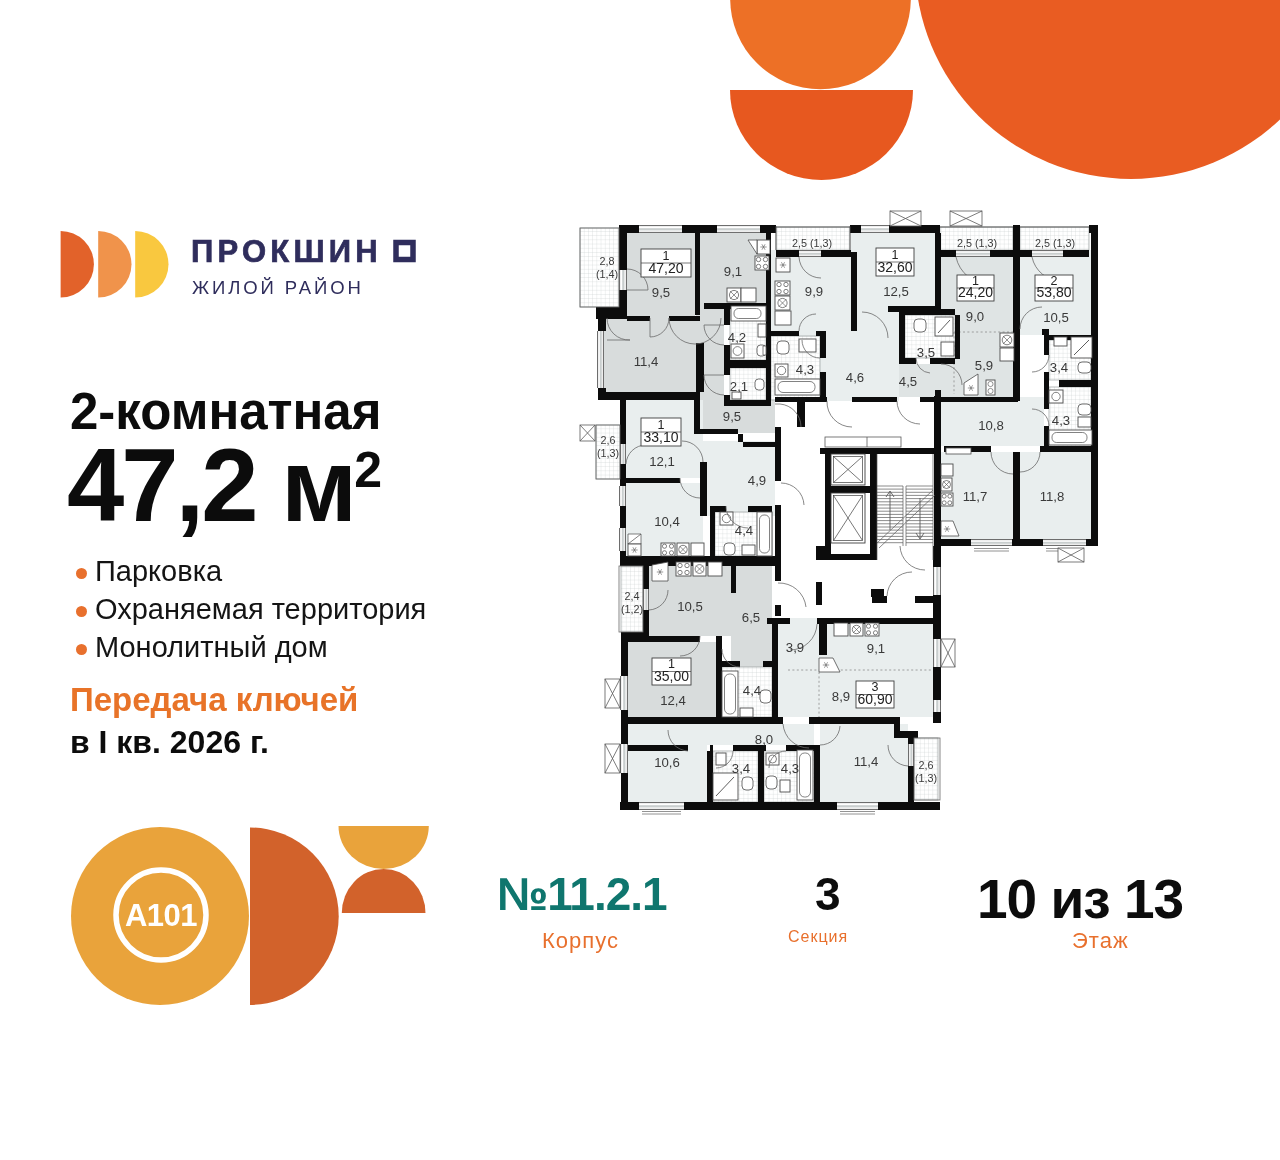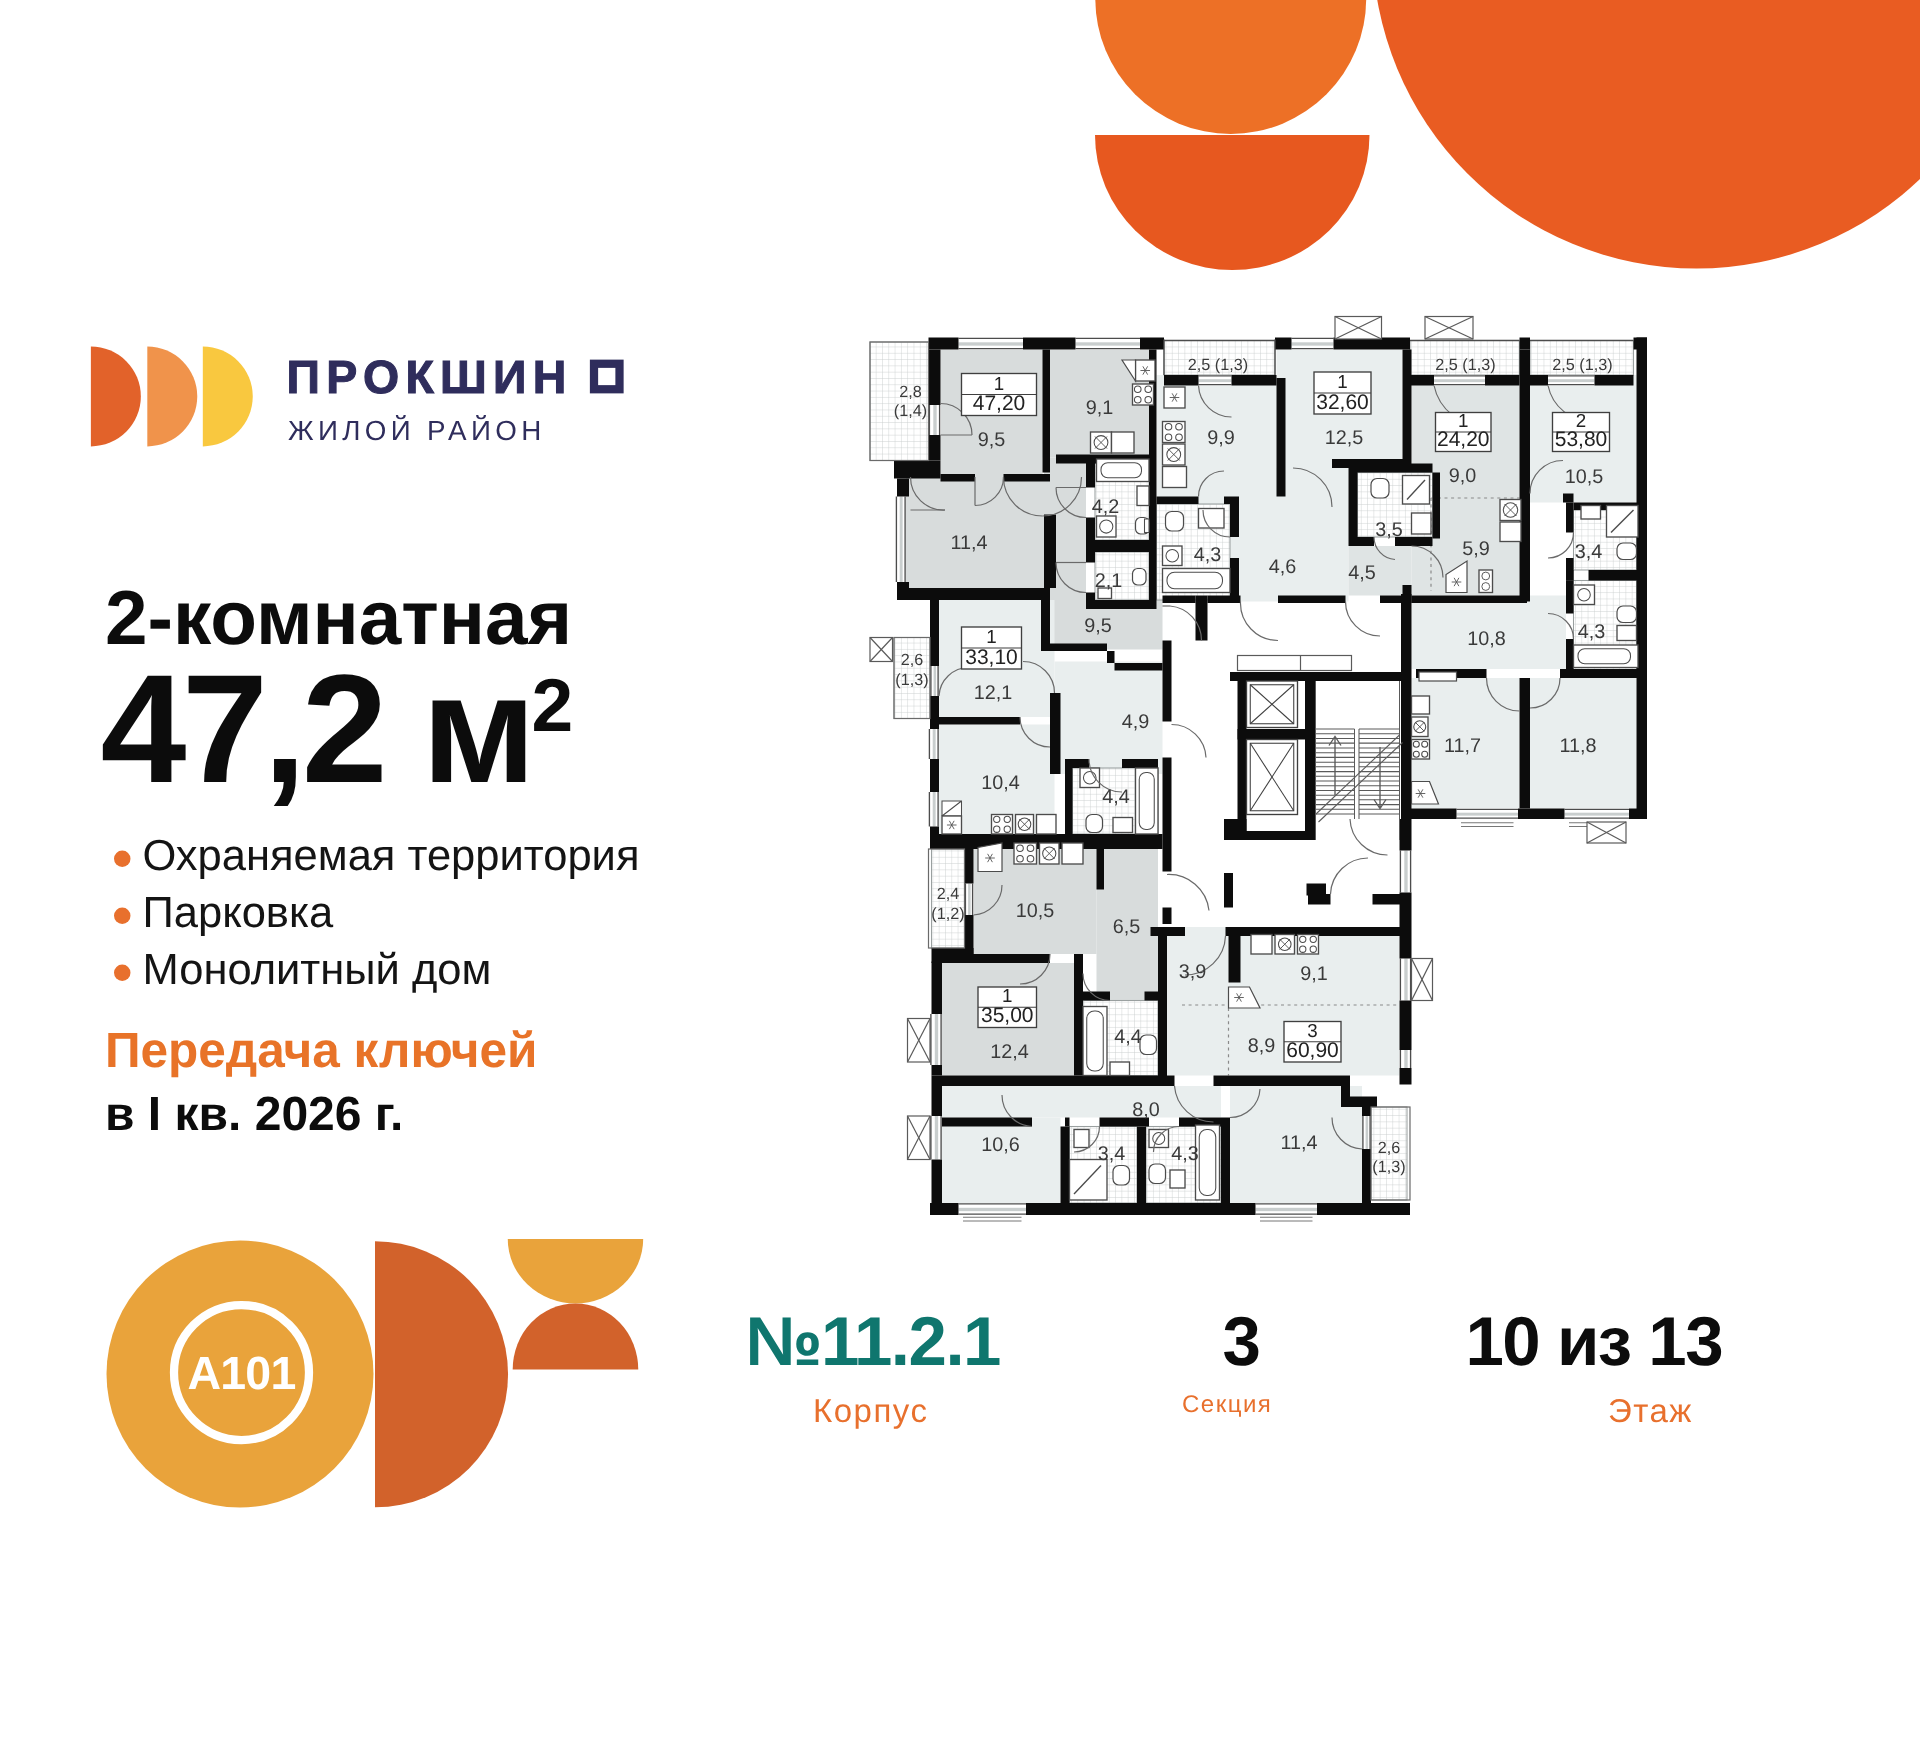--- a/index.html
+++ b/index.html
@@ -32,23 +32,23 @@
 
   <text x="192" y="293.5" font-size="18.5" fill="#2f2d5c" letter-spacing="2.9">ЖИЛОЙ РАЙОН</text>
 </svg>
 
 <div class="abs" style="left:70px;top:383px;font-size:51px;font-weight:bold;color:#0c0c0c;line-height:1.149;">2-комнатная</div>
 
 <div class="abs" style="left:67px;top:427px;font-size:103px;font-weight:bold;color:#0c0c0c;letter-spacing:-3px;line-height:1.149;white-space:nowrap;">47,2 м<span style="font-size:50px;vertical-align:34px;letter-spacing:0;">2</span></div>
 
 <div class="abs" style="left:70px;top:551.6px;font-size:29px;color:#141414;line-height:38px;">
 
+  <div><span style="display:inline-block;width:11px;height:11px;border-radius:50%;background:#e8702d;vertical-align:2px;margin-left:6px;margin-right:8px;"></span>Парковка</div>
+
   <div><span style="display:inline-block;width:11px;height:11px;border-radius:50%;background:#e8702d;vertical-align:2px;margin-left:6px;margin-right:8px;"></span>Охраняемая территория</div>
-
-  <div><span style="display:inline-block;width:11px;height:11px;border-radius:50%;background:#e8702d;vertical-align:2px;margin-left:6px;margin-right:8px;"></span>Парковка</div>
 
   <div><span style="display:inline-block;width:11px;height:11px;border-radius:50%;background:#e8702d;vertical-align:2px;margin-left:6px;margin-right:8px;"></span>Монолитный дом</div>
 </div>
 
 <div class="abs" style="left:70px;top:680.6px;font-size:33px;font-weight:bold;color:#e87328;line-height:1.149;text-align:right;">Передача ключей</div>
 
 <div class="abs" style="left:70px;top:723.7px;font-size:32px;font-weight:bold;color:#0c0c0c;line-height:1.149;text-align:center;">в I кв. 2026 г.</div>
 
 <svg class="abs" style="left:40px;top:790px" width="420" height="270" viewBox="40 790 420 270">
 
@@ -66,21 +66,21 @@
 </svg>
 
 <div class="abs" style="left:497px;top:868.4px;font-size:46px;font-weight:bold;color:#0f766e;letter-spacing:-1px;line-height:1.149;">№11.2.1</div>
 
 <div class="abs" style="left:542px;top:927.6px;font-size:22px;color:#e8702d;line-height:1.149;letter-spacing:1px;">Корпус</div>
 
 <div class="abs" style="left:815px;top:868.4px;font-size:46px;font-weight:bold;color:#0c0c0c;line-height:1.149;">3</div>
 
 <div class="abs" style="left:788px;top:927.6px;font-size:16px;color:#e8702d;line-height:1.149;letter-spacing:1px;">Секция</div>
 
-<div class="abs" style="left:977px;top:868.4px;font-size:46px;font-weight:bold;color:#0c0c0c;letter-spacing:-1px;line-height:1.149;">10 из 13</div>
+<div class="abs" style="left:977px;top:868.4px;font-size:55px;font-weight:bold;color:#0c0c0c;letter-spacing:-1px;line-height:1.149;">10 из 13</div>
 
 <div class="abs" style="left:1037px;top:927.6px;font-size:22px;color:#e8702d;line-height:1.149;letter-spacing:1px;margin-left:35px;">Этаж</div>
 
 <svg id="plan" class="abs" style="left:570px;top:195px" width="590" height="635" viewBox="570 195 590 635">
 <defs>
   <pattern id="hg" width="4.2" height="4.2" patternUnits="userSpaceOnUse">
     <path d="M0,0 H4.2 M0,0 V4.2" stroke="#c7cccc" stroke-width="0.55" fill="none"></path>
   </pattern>
 </defs>
 

